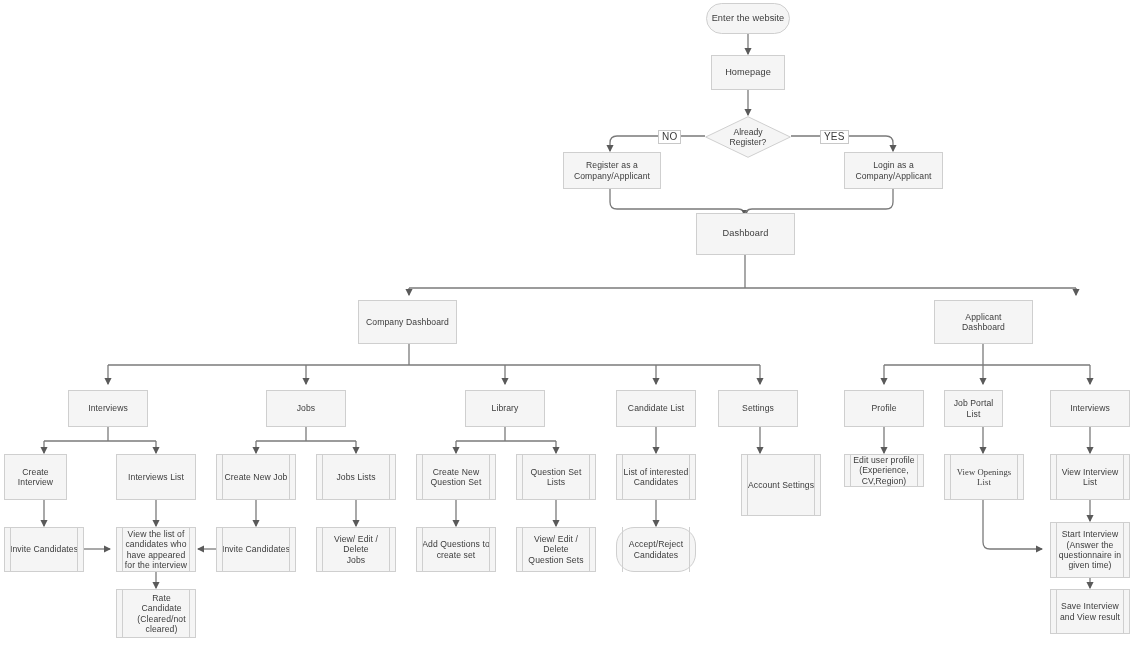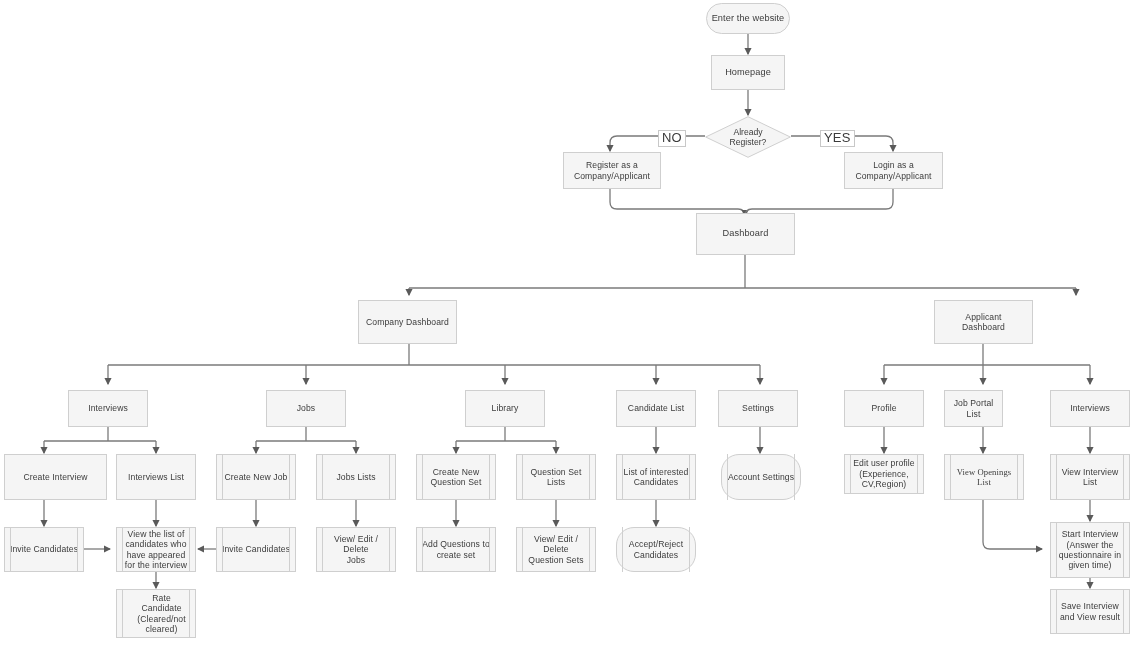--- a/index.html
+++ b/index.html
@@ -79,21 +79,21 @@
   }
 
   
   .edgelabel{
     position:absolute;
     background:#ffffff;
     border:1px solid #c8c8c8;
     color:#3b3b3b;
     padding:0 3px 1px 3px;
     line-height:1.1;
-    font-size:13px;
+    font-size:10px;
     letter-spacing:.2px;
     z-index:5;
   }
 
   .fs9{font-size:8.6px;}
   .fs10{font-size:9.2px;}
 </style>
 </head>
 <body>
 
@@ -244,21 +244,21 @@
   <div class="node fs9" style="left:465px;top:390px;width:80px;height:37px;">
     <span class="txt">Library</span>
   </div>
   <div class="node fs9" style="left:616px;top:390px;width:80px;height:37px;">
     <span class="txt">Candidate List</span>
   </div>
   <div class="node fs9" style="left:718px;top:390px;width:80px;height:37px;">
     <span class="txt">Settings</span>
   </div>
 
-  <div class="node fs9" style="left:4px;top:454px;width:103px;height:46px;align-items:center;">
+  <div class="node fs9" style="left:4px;top:454px;width:63px;height:46px;align-items:center;">
     <span class="txt">Create Interview</span>
   </div>
   <div class="node fs9" style="left:116px;top:454px;width:80px;height:46px;">
     <span class="txt">Interviews List</span>
   </div>
   <div class="node sub fs9" style="left:4px;top:527px;width:80px;height:45px;">
     <span class="txt">Invite Candidates</span>
   </div>
   <div class="node sub fs9" style="left:116px;top:527px;width:80px;height:45px;">
     <span class="txt">View the list of
@@ -304,35 +304,35 @@
 
   <div class="node sub fs9" style="left:616px;top:454px;width:80px;height:46px;">
     <span class="txt">List of interested
 Candidates</span>
   </div>
   <div class="node sub fs9" style="left:616px;top:527px;width:80px;height:45px;border-radius:18px;">
     <span class="txt">Accept/Reject
 Candidates</span>
   </div>
 
-  <div class="node sub fs9" style="left:721px;top:454px;width:80px;height:46px;border-radius:18px;">
+  <div class="node sub fs9" style="left:741px;top:454px;width:80px;height:62px;">
     <span class="txt">Account Settings</span>
   </div>
 
   <div class="node fs9" style="left:844px;top:390px;width:80px;height:37px;">
     <span class="txt">Profile</span>
   </div>
   <div class="node fs9" style="left:944px;top:390px;width:59px;height:37px;">
     <span class="txt">Job Portal List</span>
   </div>
   <div class="node fs9" style="left:1050px;top:390px;width:80px;height:37px;">
     <span class="txt">Interviews</span>
   </div>
 
-  <div class="node sub fs9" style="left:844px;top:454px;width:80px;height:40px;">
+  <div class="node sub fs9" style="left:844px;top:454px;width:80px;height:33px;">
     <span class="txt">Edit user profile
 (Experience,
 CV,Region)</span>
   </div>
   <div class="node sub fs9" style="left:944px;top:454px;width:80px;height:46px;font-family:Liberation Serif, serif;">
     <span class="txt">View Openings
 List</span>
   </div>
   <div class="node sub fs9" style="left:1050px;top:454px;width:80px;height:46px;">
     <span class="txt">View Interview

